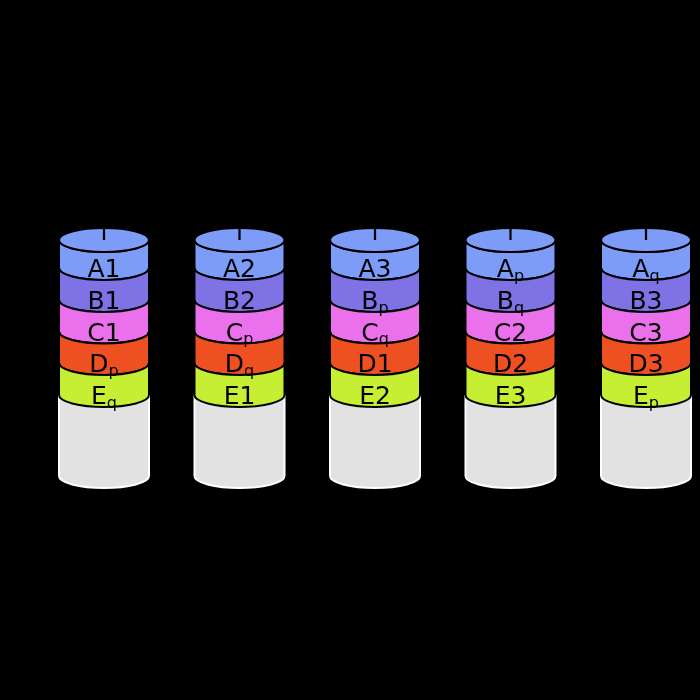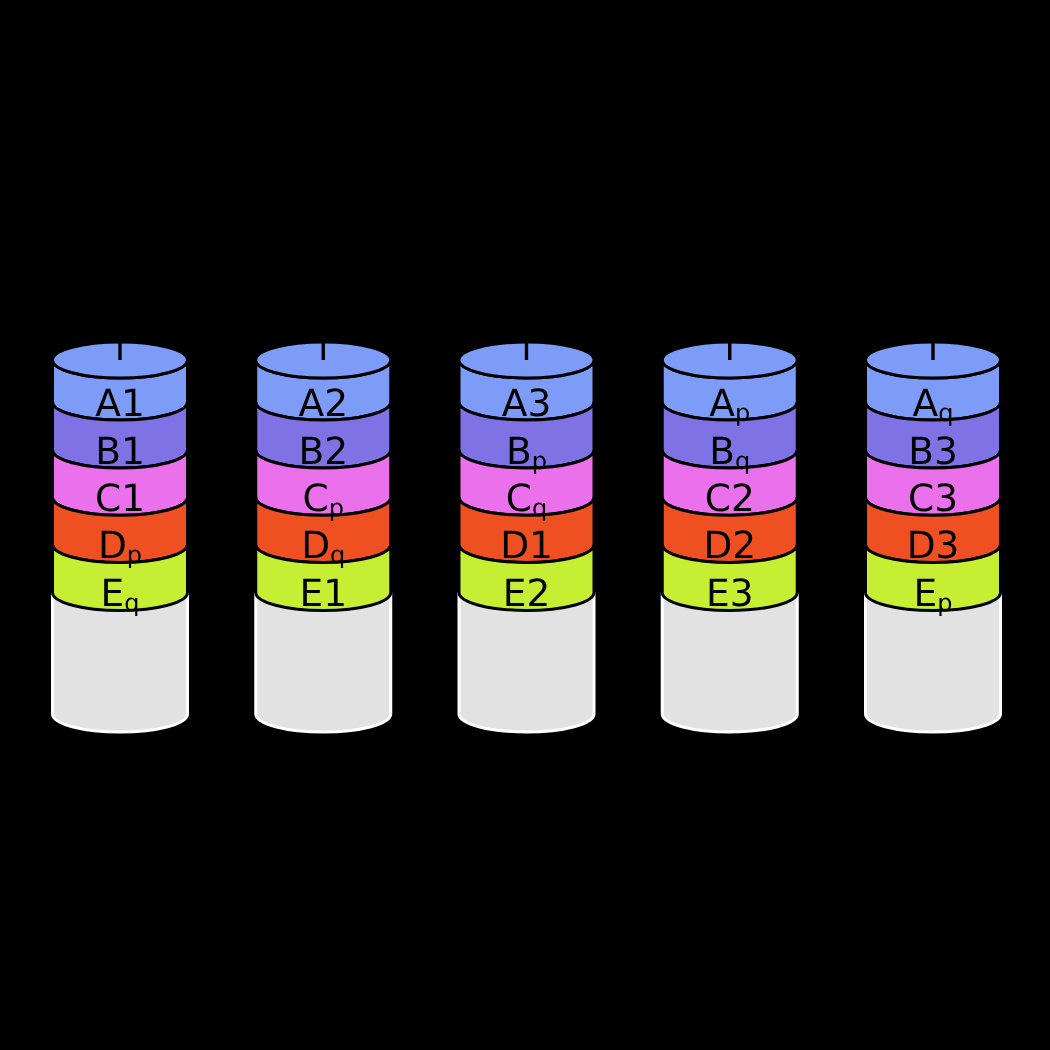--- a/index.html
+++ b/index.html
@@ -8,20 +8,21 @@
     background: #000000;
     width: 700px;
     height: 700px;
     overflow: hidden;
     font-family: "DejaVu Sans", "Liberation Sans", sans-serif;
   }
   #stage {
     width: 604px;
     height: 700px;
     position: relative;
+    margin-left: 24px;
   }
   svg { display: block; }
   text {
     font-family: "DejaVu Sans", "Liberation Sans", sans-serif;
     user-select: none;
   }
 </style>
 </head>
 <body>
 

